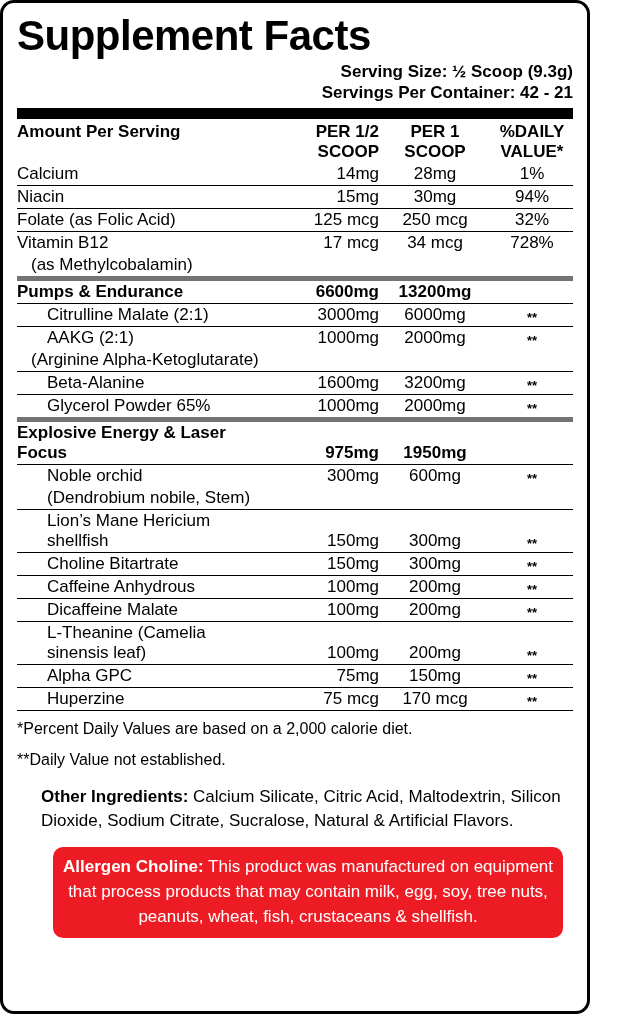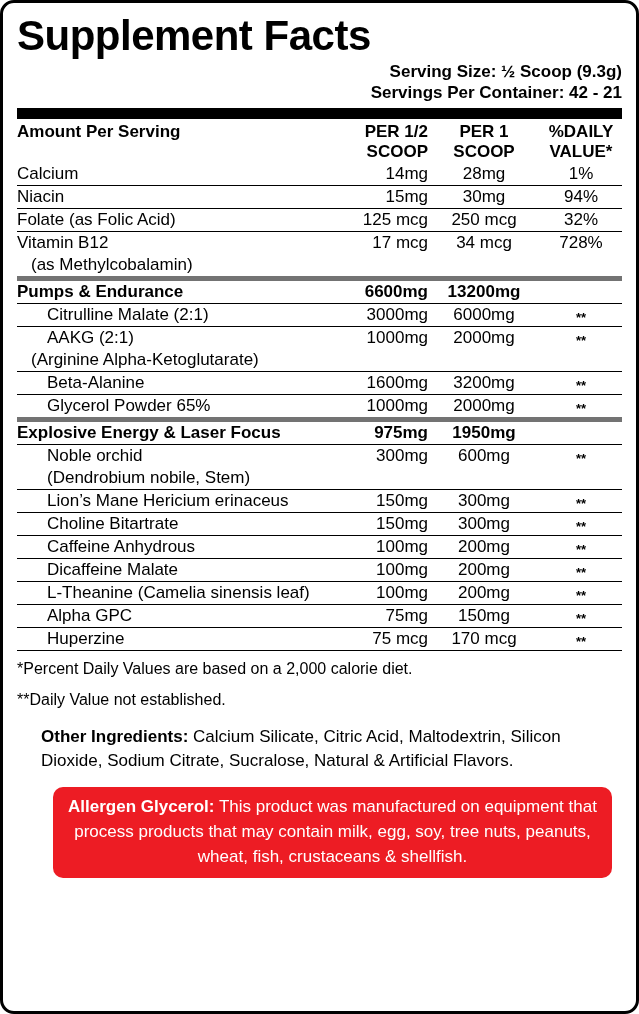--- a/index.html
+++ b/index.html
@@ -9,21 +9,21 @@
   }
   body {
     width: 639px;
     height: 1014px;
     font-family: "Liberation Sans", sans-serif;
     color: #000000;
     -webkit-font-smoothing: antialiased;
   }
   .panel {
     position: relative;
-    width: 639px;
+    width: 590px;
     height: 1014px;
     box-sizing: border-box;
     border: 3px solid #000000;
     border-radius: 14px;
     padding: 8px 14px 0 14px;
     overflow: hidden;
   }
   .title {
     font-size: 42px;
     font-weight: bold;
@@ -216,21 +216,21 @@
         <td class="col-one">600mg</td>
         <td class="col-dv sup">**</td>
       </tr>
       <tr class="bordered">
         <td class="col-name indent2">(Dendrobium nobile, Stem)</td>
         <td class="col-half"></td>
         <td class="col-one"></td>
         <td class="col-dv"></td>
       </tr>
       <tr class="bordered">
-        <td class="col-name indent2">Lion’s Mane Hericium erinaceus</td>
+        <td class="col-name indent2">Lion’s Mane Hericium shellfish</td>
         <td class="col-half">150mg</td>
         <td class="col-one">300mg</td>
         <td class="col-dv sup">**</td>
       </tr>
       <tr class="bordered">
         <td class="col-name indent2">Choline Bitartrate</td>
         <td class="col-half">150mg</td>
         <td class="col-one">300mg</td>
         <td class="col-dv sup">**</td>
       </tr>
@@ -268,16 +268,16 @@
   </table>
 
   <div class="footnote">*Percent Daily Values are based on a 2,000 calorie diet.</div>
   <div class="footnote">**Daily Value not established.</div>
 
   <div class="other">
     <b>Other Ingredients:</b><span> Calcium Silicate, Citric Acid, Maltodextrin, Silicon Dioxide, Sodium Citrate, Sucralose, Natural &amp; Artificial Flavors.</span>
   </div>
 
   <div class="allergen">
-    <b>Allergen Glycerol:</b><span>  This product was manufactured on equipment that process products that may contain milk, egg, soy, tree nuts, peanuts, wheat, fish, crustaceans &amp; shellfish.</span>
+    <b>Allergen Choline:</b><span>  This product was manufactured on equipment that process products that may contain milk, egg, soy, tree nuts, peanuts, wheat, fish, crustaceans &amp; shellfish.</span>
   </div>
 
 </div>
 
 </body></html>

